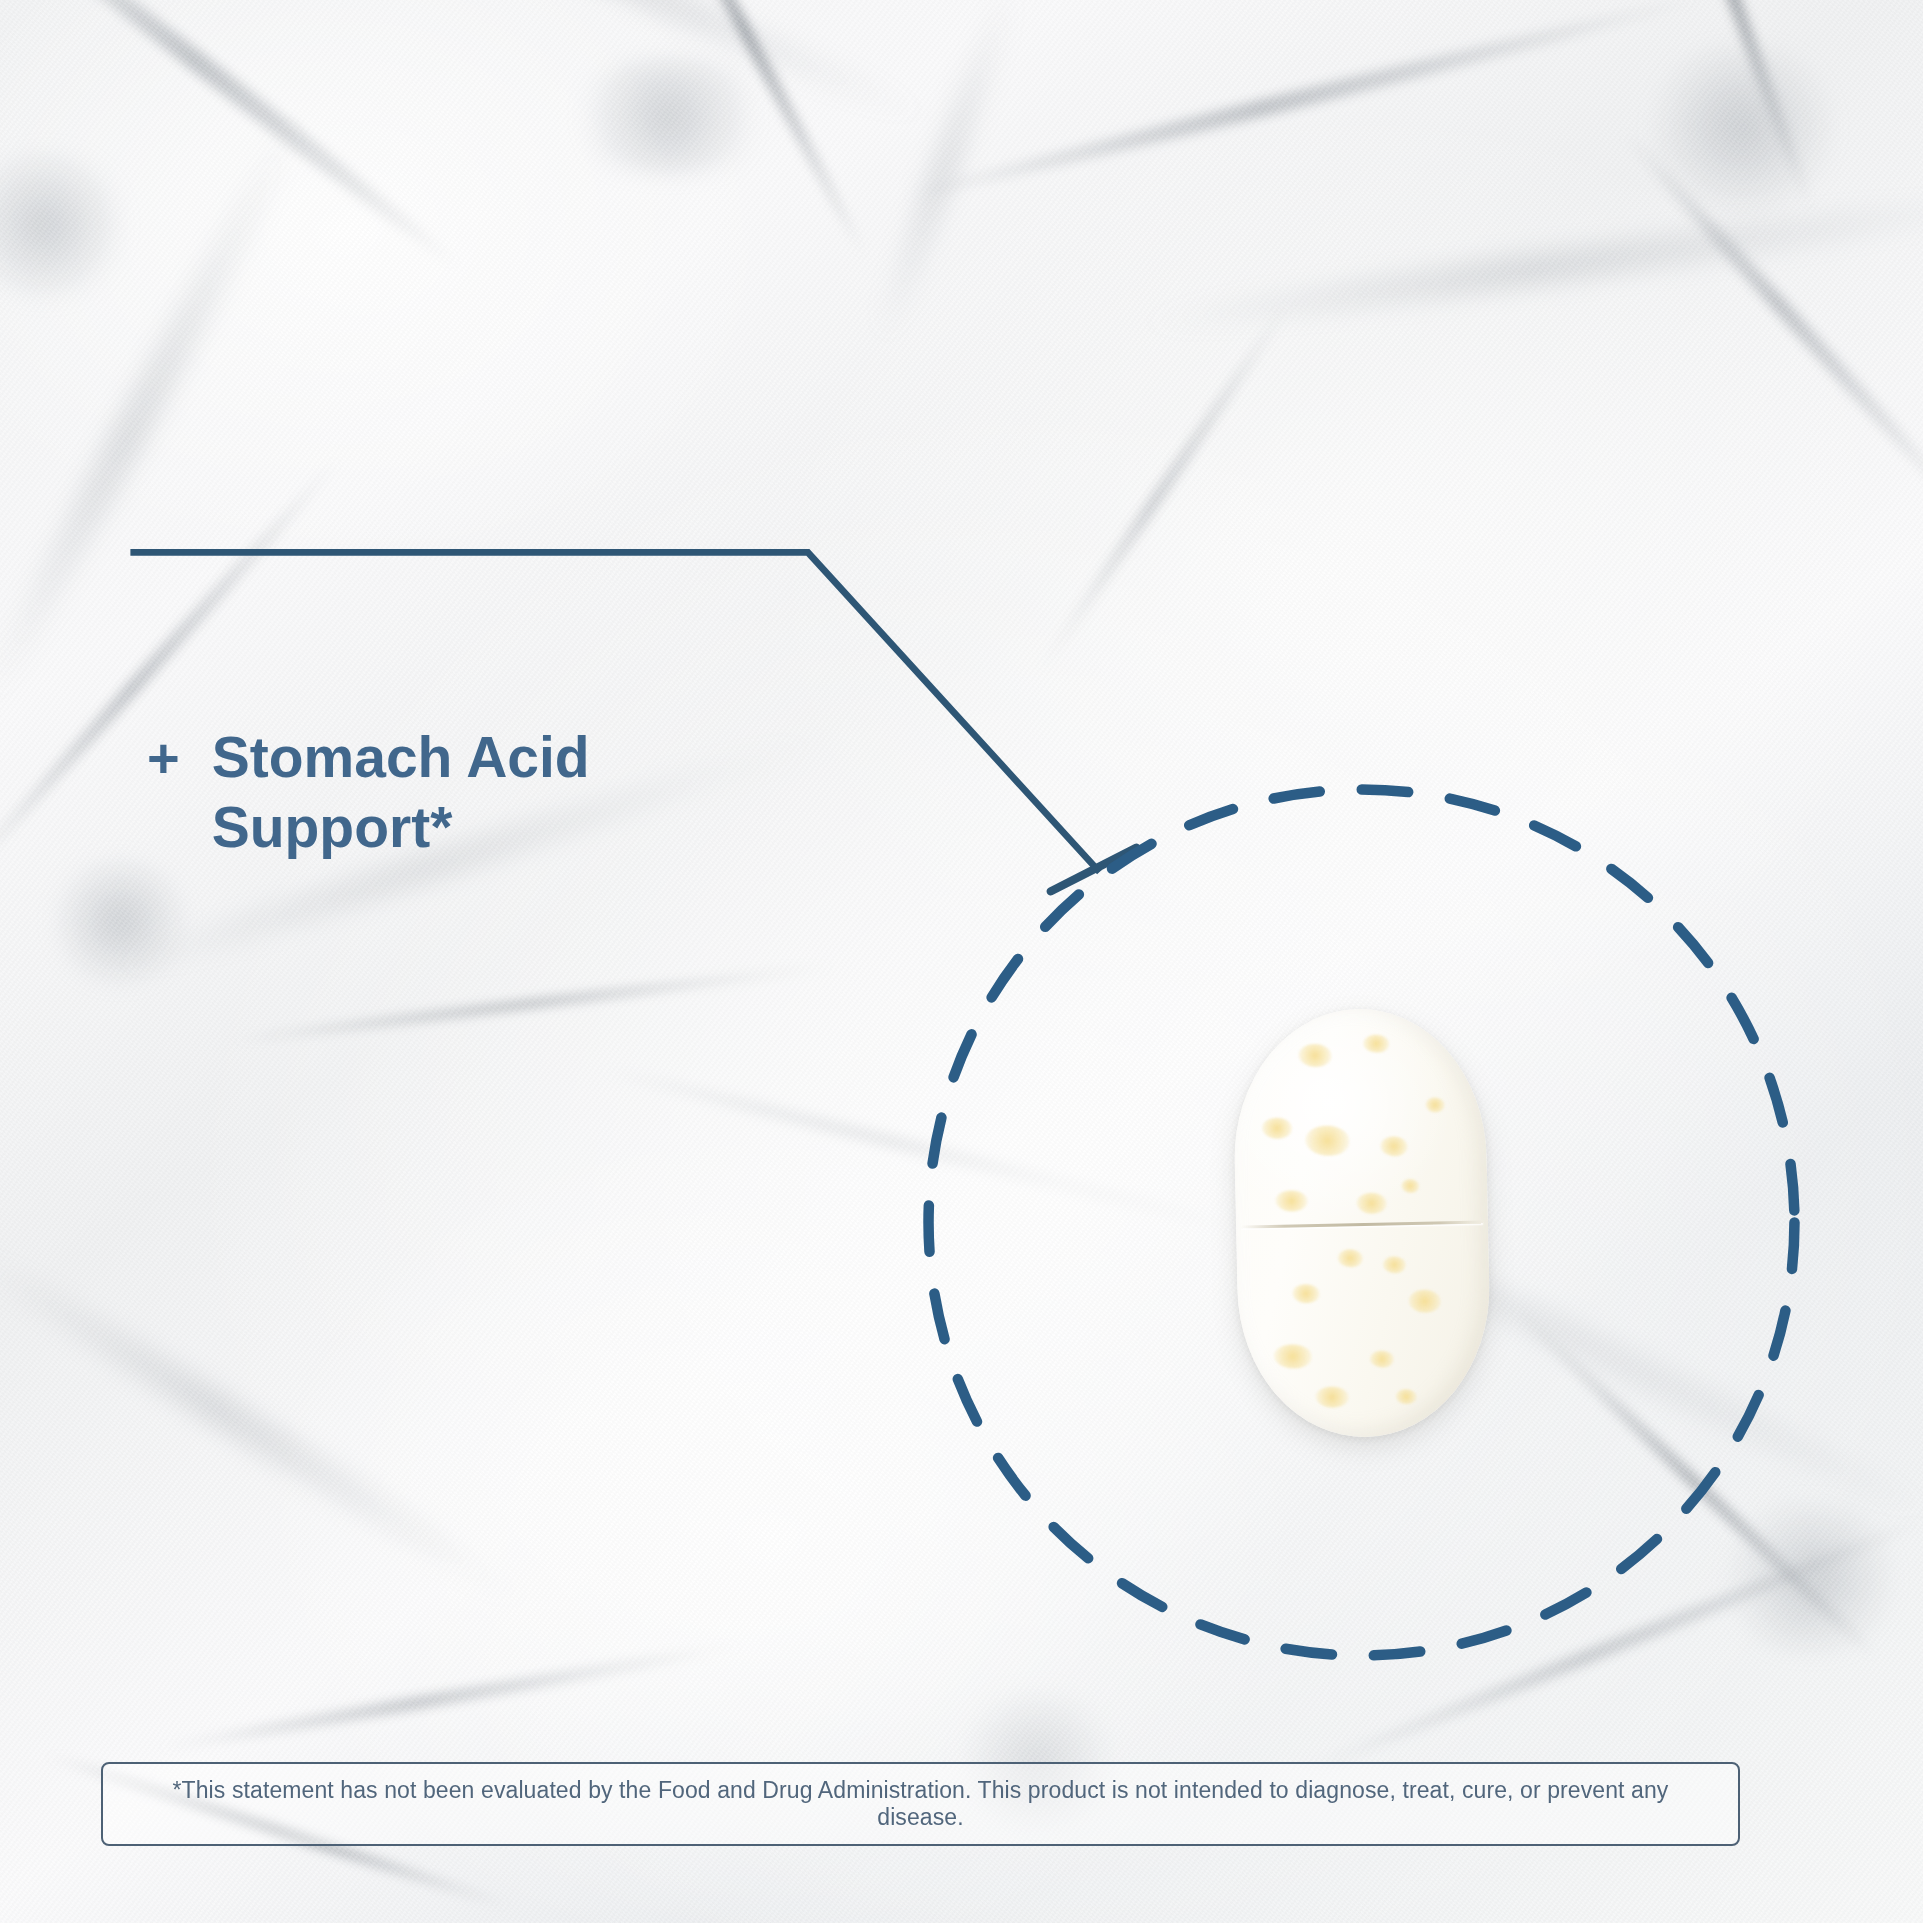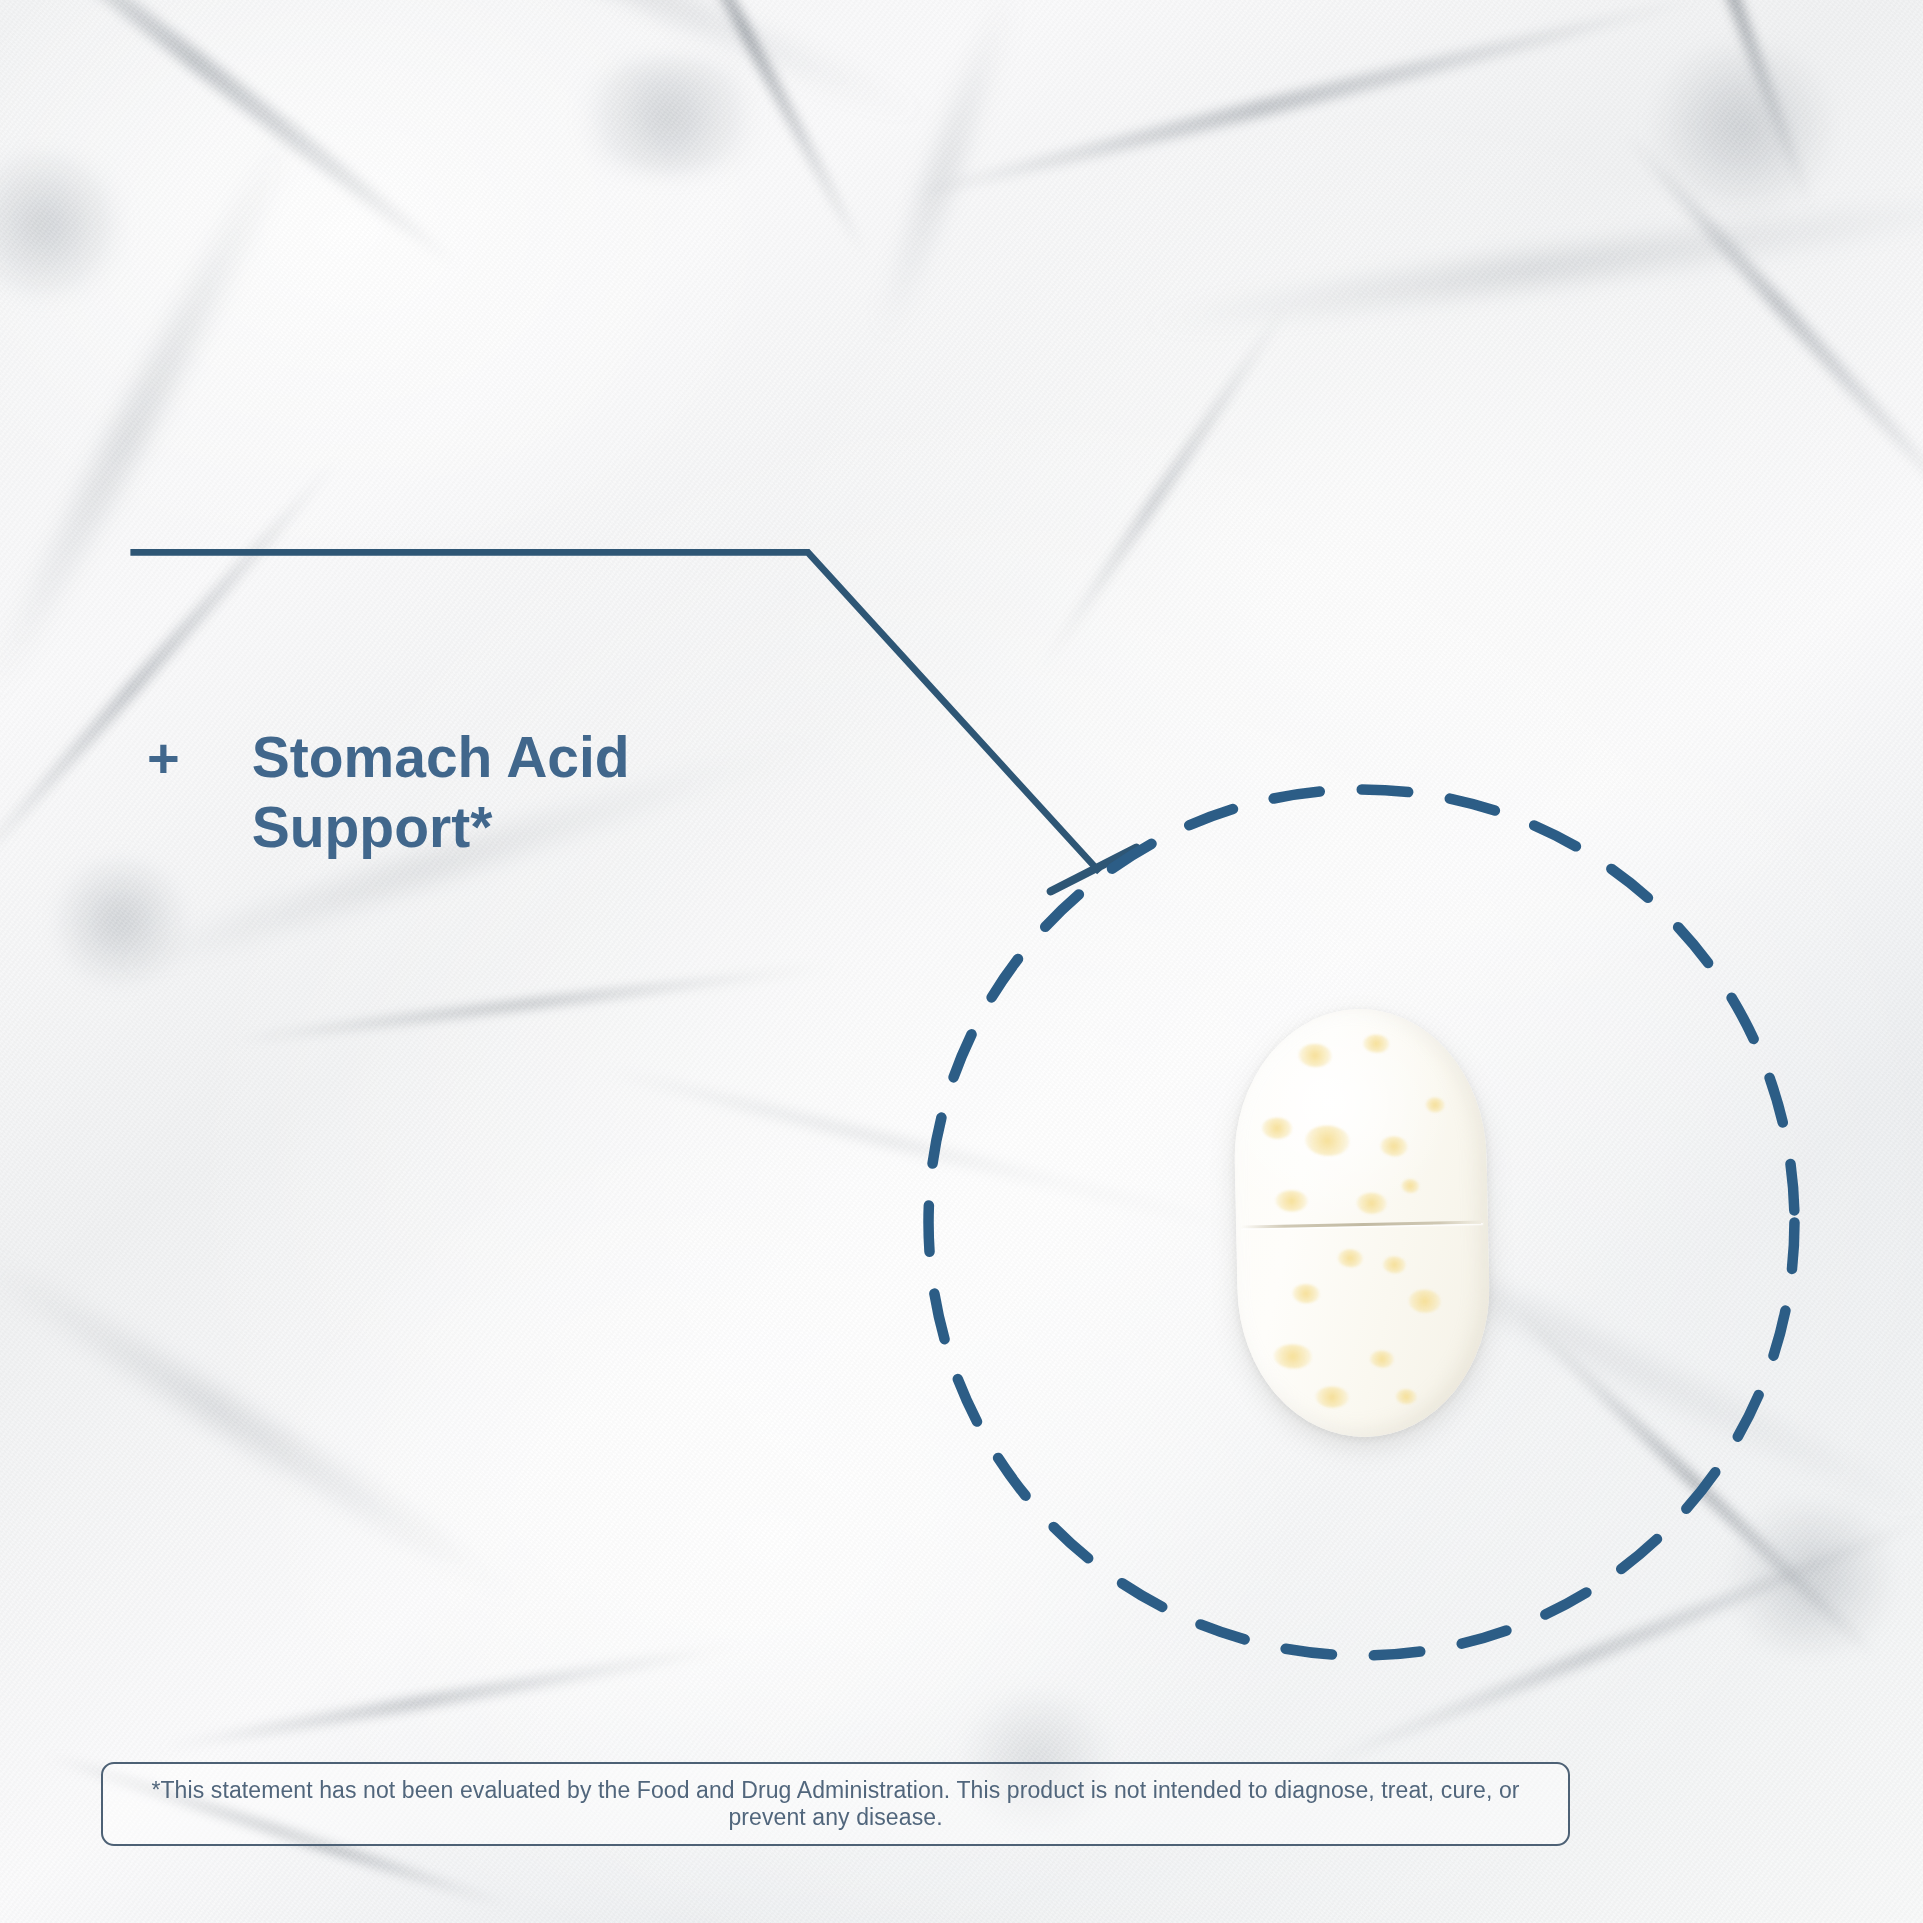--- a/index.html
+++ b/index.html
@@ -72,21 +72,20 @@
     display:flex;flex-direction:column;gap:25.6px;
   }
   .bullet-row{display:flex;align-items:flex-start;gap:32px;}
   .bullet-plus{
     color:#41678c;font-size:56px;font-weight:700;line-height:1.06;
     margin-top:4.5px;
   }
   .bullet-text{
     color:#41678c;font-size:57px;font-weight:600;line-height:1.22;
     max-width:526px;
-    margin-left:40px;
   }
 
   
   .circle-wrap{position:absolute;left:918px;top:779px;width:887px;height:887px;}
   .pill{
     position:absolute;
     left:calc(50% - 126px);top:calc(50% - 214px);
     width:252px;height:428px;
     border-radius:126px/150px;
     background:
@@ -114,23 +113,23 @@
     position:absolute;
     left:calc(50% - 135px);top:calc(50% - 210px);
     width:271px;height:436px;border-radius:135px/158px;
     background:radial-gradient(ellipse 50% 50% at 52% 56%, rgba(160,158,150,.22) 0%, rgba(160,158,150,0) 72%);
     filter:blur(12px);
   }
 
   
   .footer-box{
     position:absolute;left:101px;top:1762px;
-    width:1469px;height:84px;
+    width:1639px;height:84px;
     border:2.3px solid #4d6175;
-    border-radius:13px;
+    border-radius:8px;
     background:rgba(255,255,255,.42);
     display:flex;align-items:center;justify-content:center;
     box-sizing:border-box;
   }
   .footer-text{
     color:#51667c;
     font-size:23px;
     font-weight:400;
     letter-spacing:0.1px;
     text-align:center;

